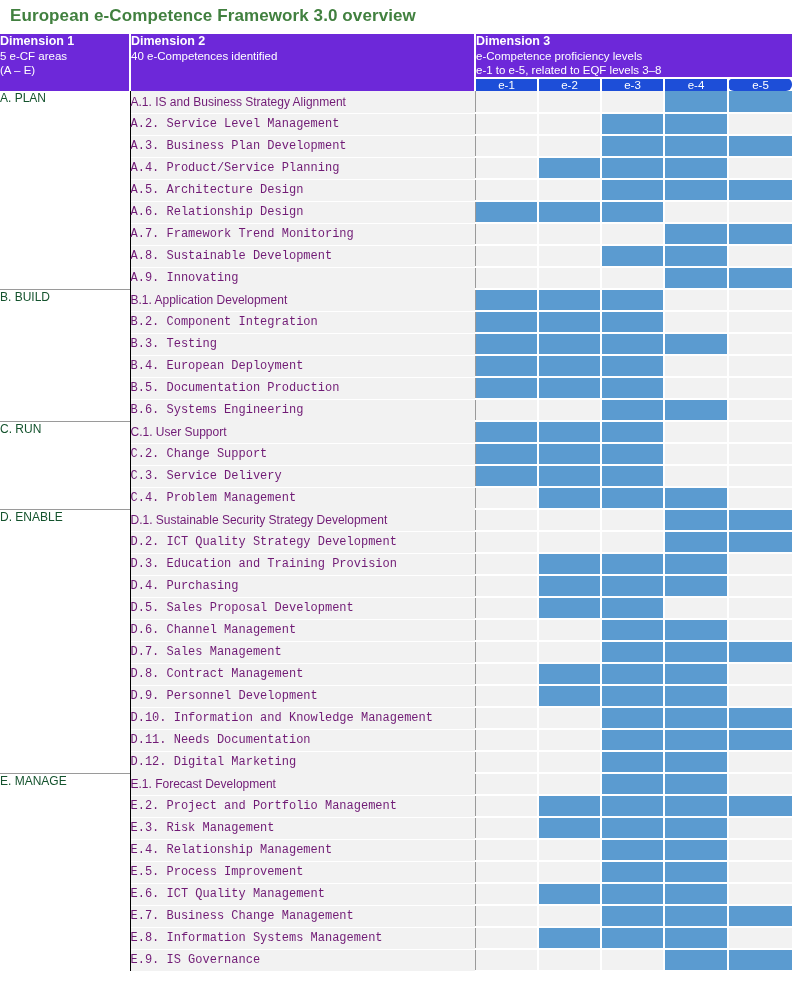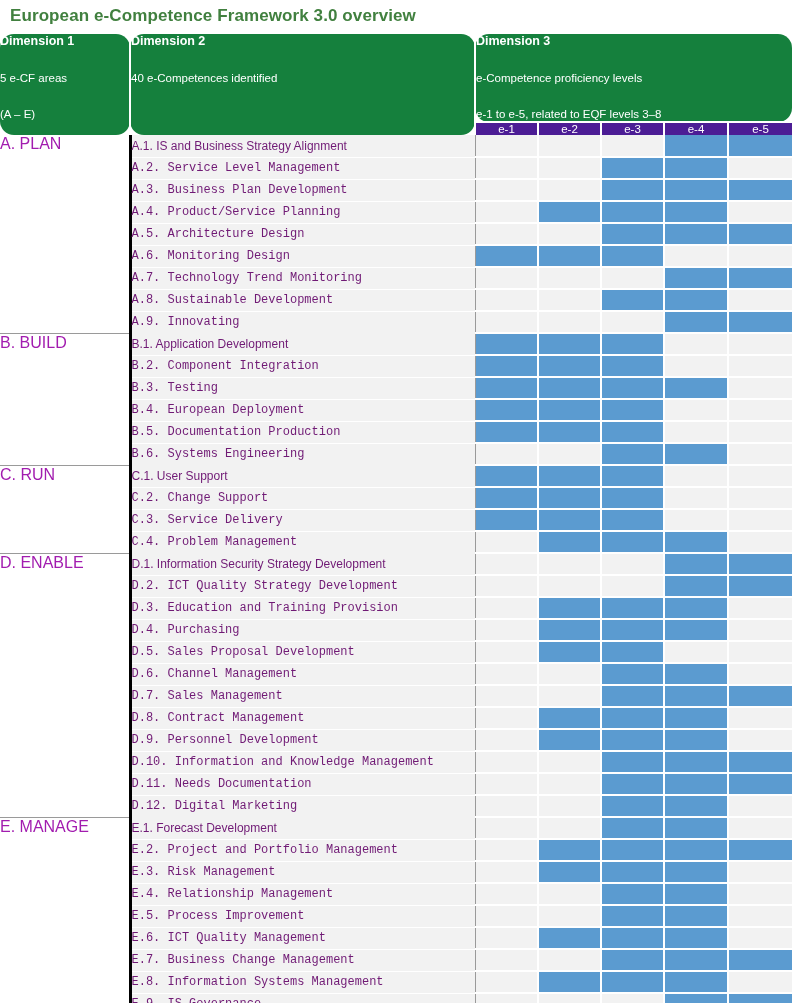--- a/index.html
+++ b/index.html
@@ -26,62 +26,60 @@
     border-collapse: collapse;
     width: 792px;
     table-layout: fixed;
   }
   table.matrix td, table.matrix th {
     padding: 0;
     margin: 0;
   }
   
   .hdr {
-    background: #15803d;
+    background: #6d28d9;
     color: #ffffff;
     vertical-align: top;
     padding: 6px 8px 7px 8px;
     border-right: 2px solid #ffffff;
     text-align: left;
     font-weight: normal;
-    border-radius: 14px;
   }
   .hdr .h-title {
     font-weight: bold;
     font-size: 12.5px;
     display: block;
     line-height: 15px;
   }
   .hdr .h-sub {
     font-size: 11.5px;
     display: block;
     line-height: 14px;
-    margin-top: 22px;
   }
   .lvlhdr {
-    background: #4c1d95;
+    background: #1d4ed8;
     color: #ffffff;
     font-size: 11.5px;
     text-align: center;
     padding: 3px 0 4px 0;
     border-right: 2px solid #ffffff;
     border-top: 2px solid #ffffff;
     font-weight: normal;
   }
-  .lvlhdr:last-child { border-right: none; }
+  .lvlhdr:last-child { border-right: none; border-radius: 6px; }
   .hdr.last { border-right: none; }
 
   
   td.area {
-    font-size: 16px;
-    color: #a21caf;
+    font-size: 12px;
+    color: #14532d;
     vertical-align: top;
     padding: 6px 0 0 8px;
     background: #ffffff;
-    border-right: 3px solid #000000;
+    border-right: 1px solid #000000;
     border-top: 1px solid #9a9a9a;
   }
   td.area.noline { border-top: none; }
   td.comp {
     font-size: 12px;
     color: #701a75;
     padding: 4px 0 4px 8px;
     background: #f2f2f2;
     border-right: 1px solid #9a9a9a;
     height: 22px;
@@ -173,29 +171,29 @@
         </tr>
         <tr class="rowsep">
           <td class="comp">A.5. Architecture Design</td>
           <td class="lvl"></td>
           <td class="lvl"></td>
           <td class="lvl on"></td>
           <td class="lvl on"></td>
           <td class="lvl on"></td>
         </tr>
         <tr class="rowsep">
-          <td class="comp">A.6. Monitoring Design</td>
-          <td class="lvl on"></td>
-          <td class="lvl on"></td>
-          <td class="lvl on"></td>
-          <td class="lvl"></td>
-          <td class="lvl"></td>
-        </tr>
-        <tr class="rowsep">
-          <td class="comp">A.7. Technology Trend Monitoring</td>
+          <td class="comp">A.6. Relationship Design</td>
+          <td class="lvl on"></td>
+          <td class="lvl on"></td>
+          <td class="lvl on"></td>
+          <td class="lvl"></td>
+          <td class="lvl"></td>
+        </tr>
+        <tr class="rowsep">
+          <td class="comp">A.7. Framework Trend Monitoring</td>
           <td class="lvl"></td>
           <td class="lvl"></td>
           <td class="lvl"></td>
           <td class="lvl on"></td>
           <td class="lvl on"></td>
         </tr>
         <tr class="rowsep">
           <td class="comp">A.8. Sustainable Development</td>
           <td class="lvl"></td>
           <td class="lvl"></td>
@@ -288,21 +286,21 @@
         <tr class="rowsep">
           <td class="comp">C.4. Problem Management</td>
           <td class="lvl"></td>
           <td class="lvl on"></td>
           <td class="lvl on"></td>
           <td class="lvl on"></td>
           <td class="lvl"></td>
         </tr>
         <tr>
           <td class="area" rowspan="12">D. ENABLE</td>
-          <td class="comp">D.1. Information Security Strategy Development</td>
+          <td class="comp">D.1. Sustainable Security Strategy Development</td>
           <td class="lvl"></td>
           <td class="lvl"></td>
           <td class="lvl"></td>
           <td class="lvl on"></td>
           <td class="lvl on"></td>
         </tr>
         <tr class="rowsep">
           <td class="comp">D.2. ICT Quality Strategy Development</td>
           <td class="lvl"></td>
           <td class="lvl"></td>

